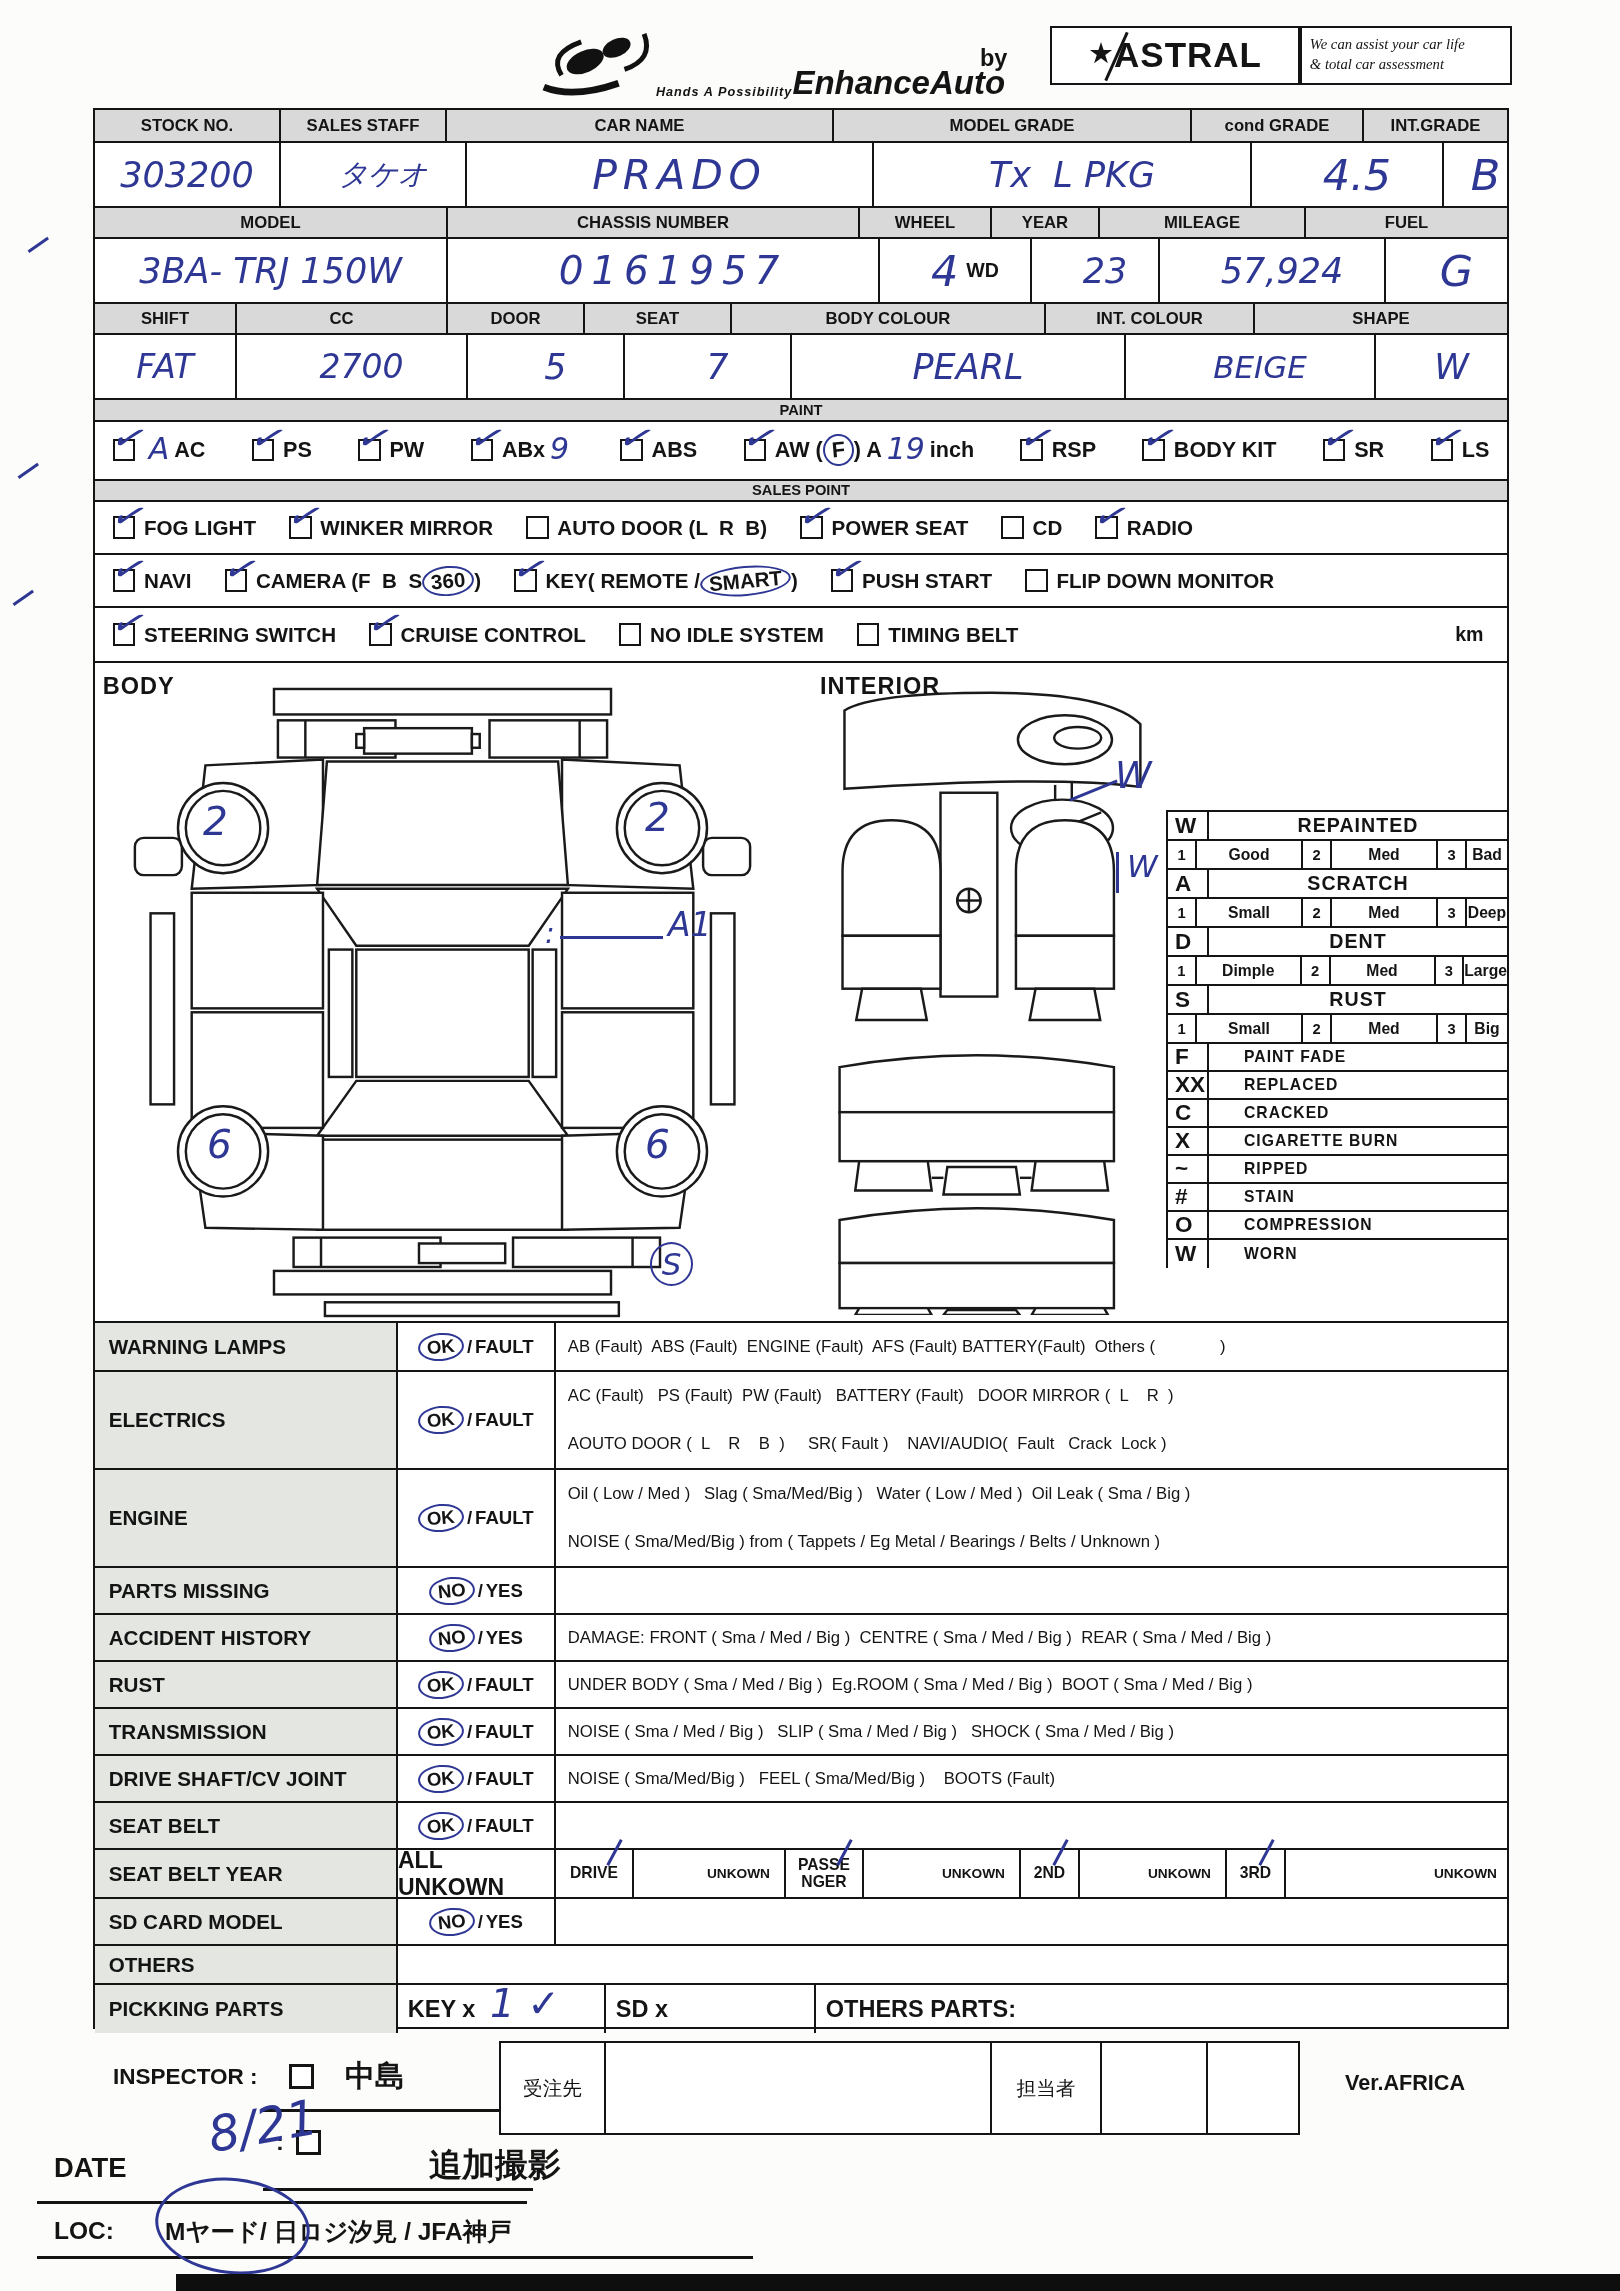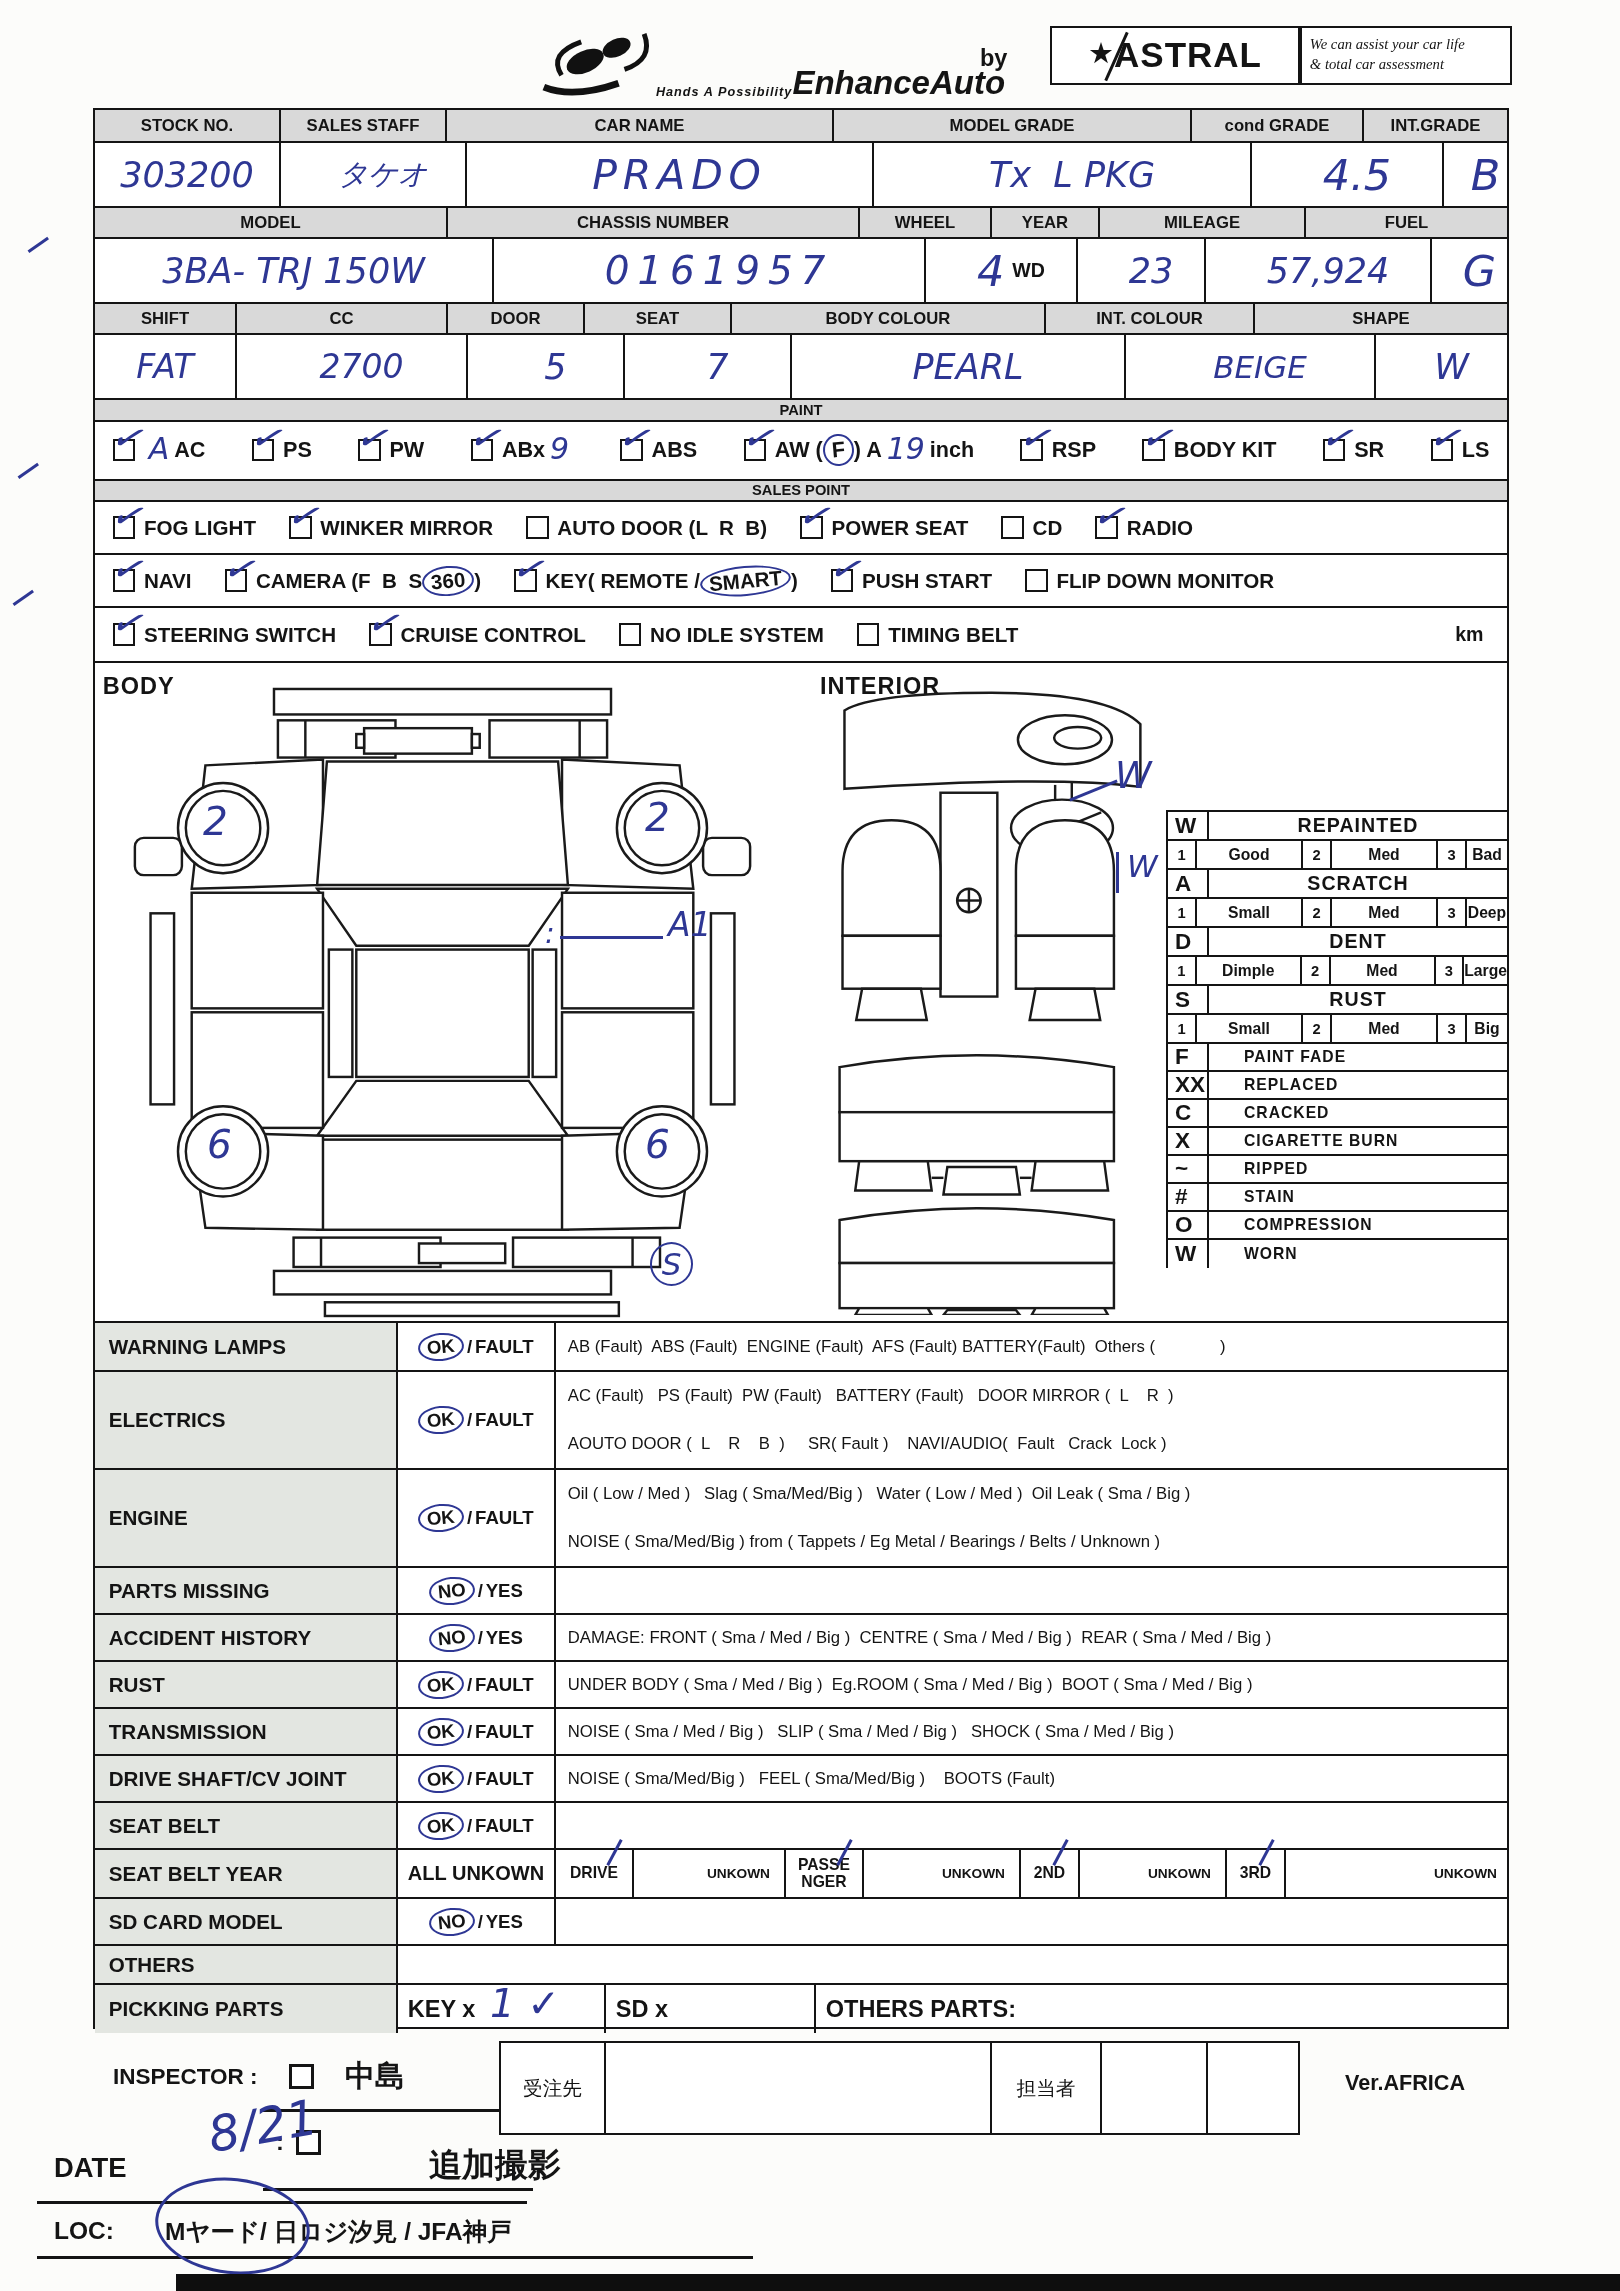--- a/index.html
+++ b/index.html
@@ -93,21 +93,21 @@
   .insp-row{display:flex;border-top:2px solid var(--ink);height:47px;align-items:stretch;}
   .insp-row:first-child{border-top:none;}
   .insp-row.tall{height:98px;}
   .insp-row.belt_year{height:49px;}
   .insp-row.others{height:39px;}
   .insp-row.pickking{height:50px;border-top:2.9px solid var(--ink);}
   .insp-label{width:303px;background:var(--label-bg);border-right:2px solid var(--ink);
               display:flex;align-items:center;padding-left:13.7px;font-weight:700;font-size:20.6px;flex:none;}
   .insp-ok{width:158px;border-right:2px solid var(--ink);display:flex;align-items:center;
            justify-content:center;font-weight:700;font-size:18.6px;gap:2.9px;flex:none;}
-  .insp-ok.allunk{font-size:20px;}
+  .insp-ok.allunk{font-size:23px;}
   .insp-detail{flex:1;display:flex;flex-direction:column;justify-content:space-around;
                padding-left:11.8px;font-size:16.7px;}
   .dline{white-space:pre-wrap;}
   .insp-rest{flex:1;}
   .insp-detail.belts{flex-direction:row;padding:0;}
   .belt-cell{border-right:2px solid var(--ink);display:flex;align-items:center;position:relative;flex:none;}
   .belt-cell:last-child{border-right:none;flex:1;}
   .belt-cell.nm{justify-content:center;font-weight:700;font-size:15.7px;text-align:center;line-height:1.05;}
   .belt-cell.unk{justify-content:flex-end;padding-right:14px;font-size:13.7px;font-weight:700;}
   .slash{position:absolute;top:-11.8px;right:15.7px;width:2.9px;height:29px;background:var(--pen);transform:rotate(28deg);}
@@ -208,21 +208,21 @@
 
     <div class="irow head">
       <div class="cell" style="width:353px">MODEL</div>
       <div class="cell" style="width:412px">CHASSIS NUMBER</div>
       <div class="cell" style="width:132px">WHEEL</div>
       <div class="cell" style="width:108px">YEAR</div>
       <div class="cell" style="width:206px">MILEAGE</div>
       <div class="cell last" style="flex:1">FUEL</div>
     </div>
     <div class="irow vals">
-      <div class="cell" style="width:399px">
+      <div class="cell" style="width:353px">
           <span class="hw">3BA- TRJ 150W</span>
         </div>
       <div class="cell" style="width:412px">
           <span class="hw" style="font-size:39px;letter-spacing:7.8px">0161957</span>
         </div>
       <div class="cell" style="width:132px">
           <span class="hw big">4</span>
           <span class="unit">WD</span>
         </div>
       <div class="cell" style="width:108px">

